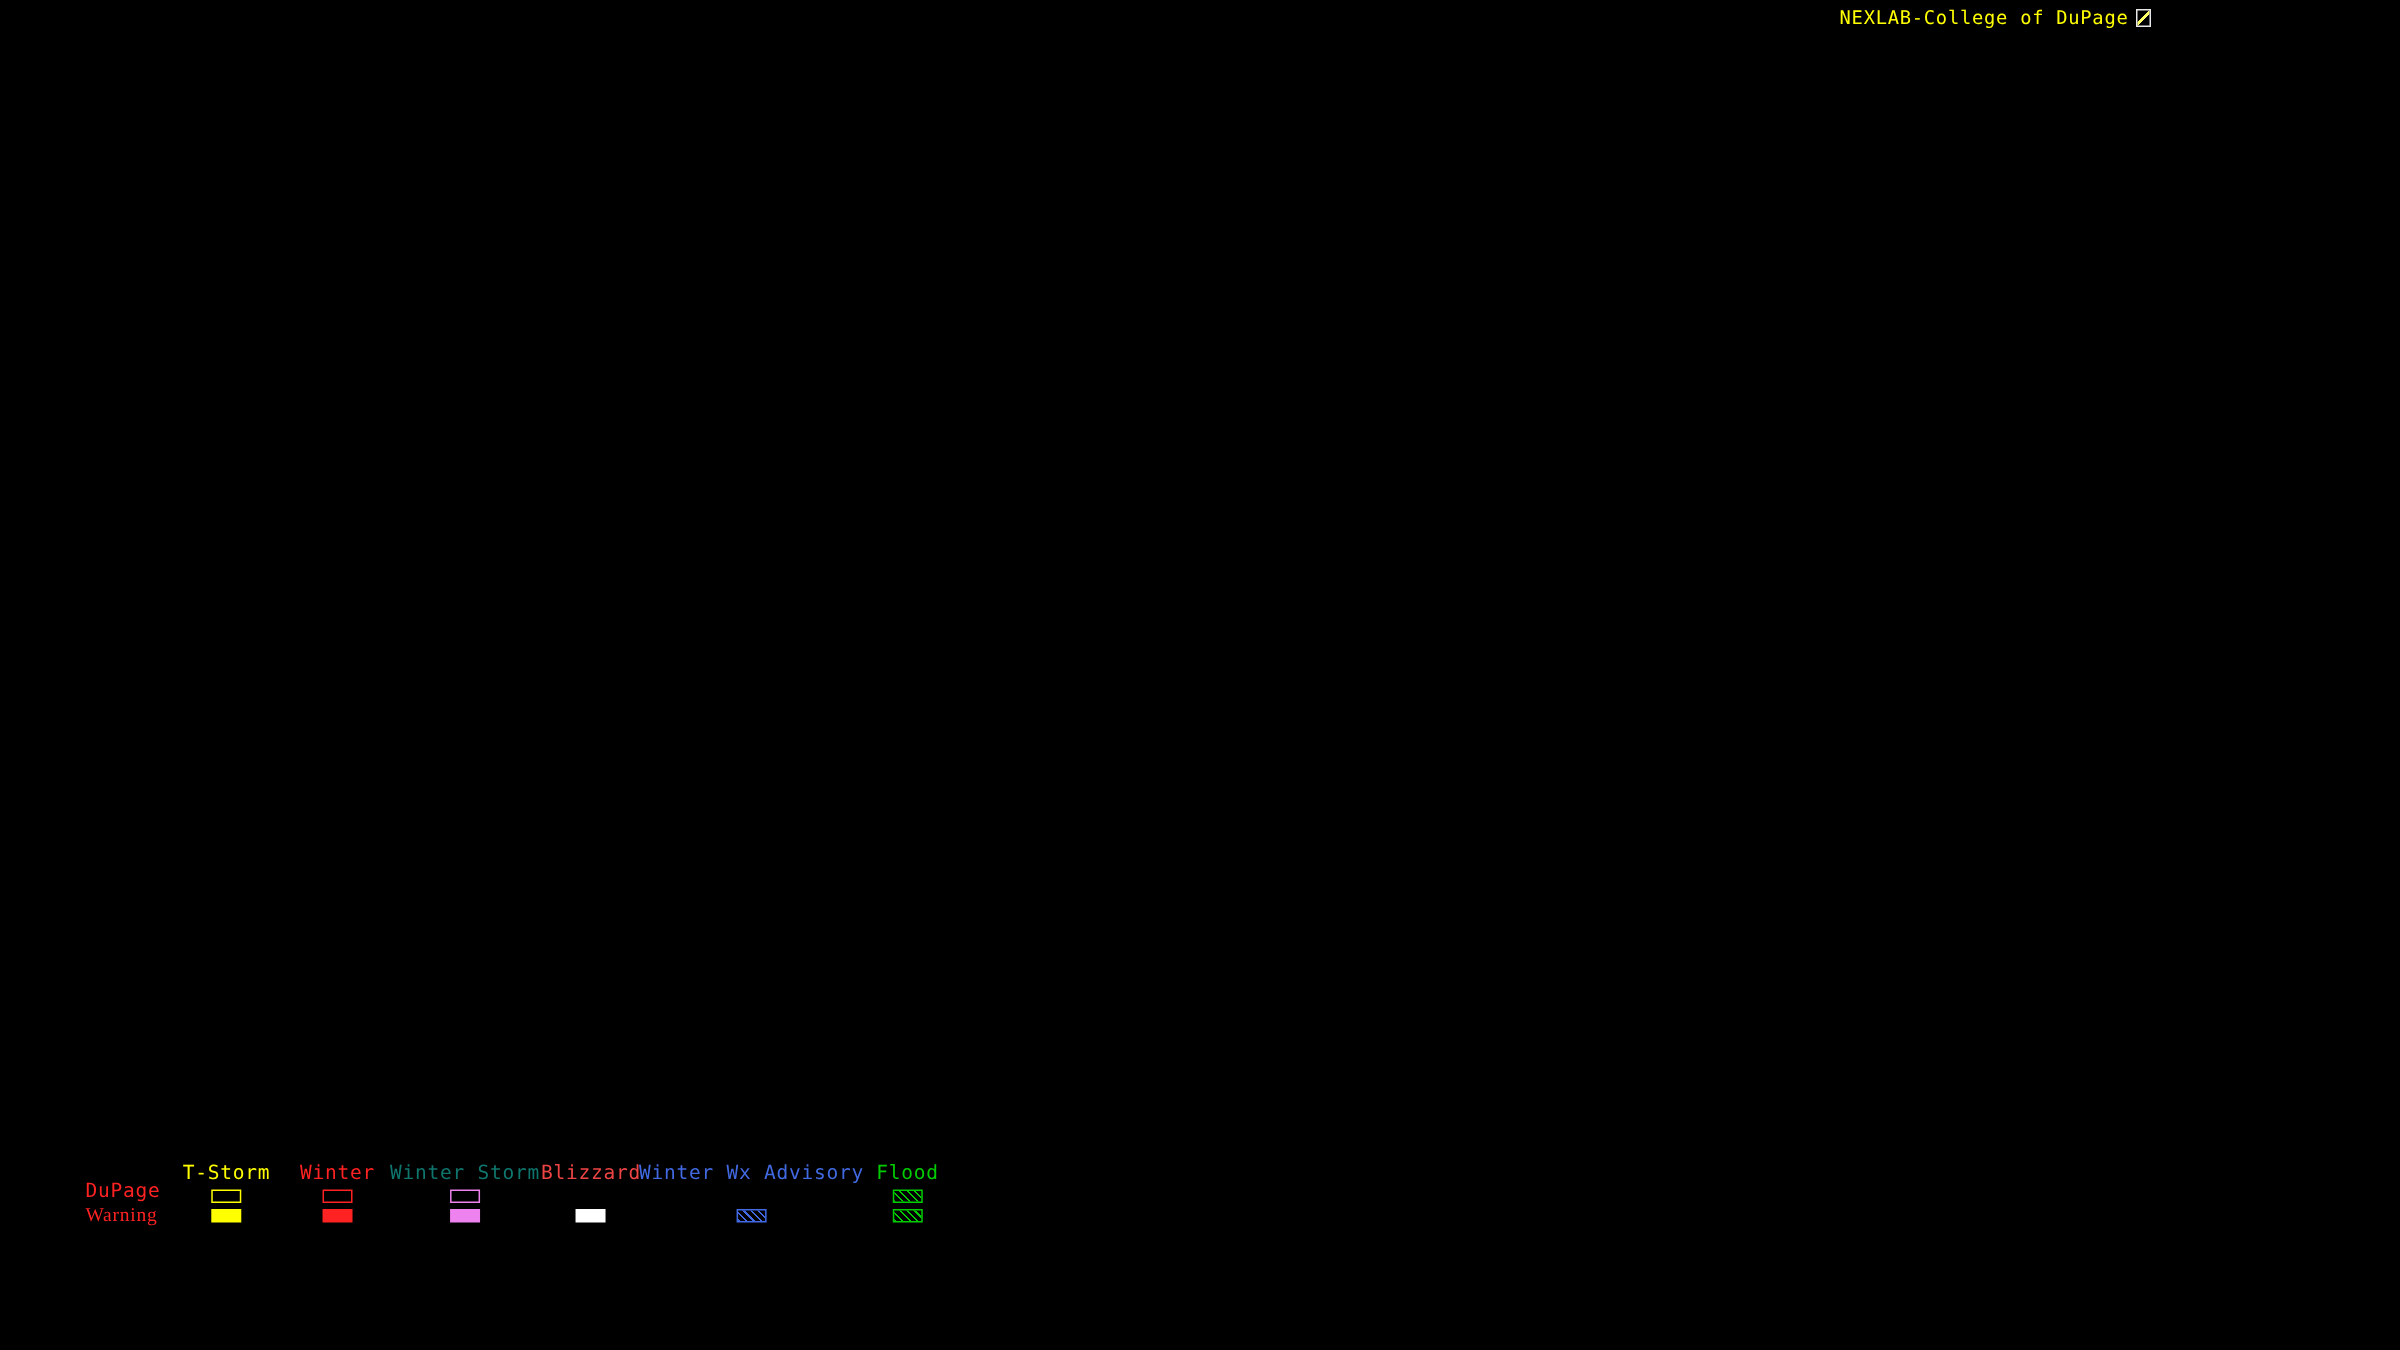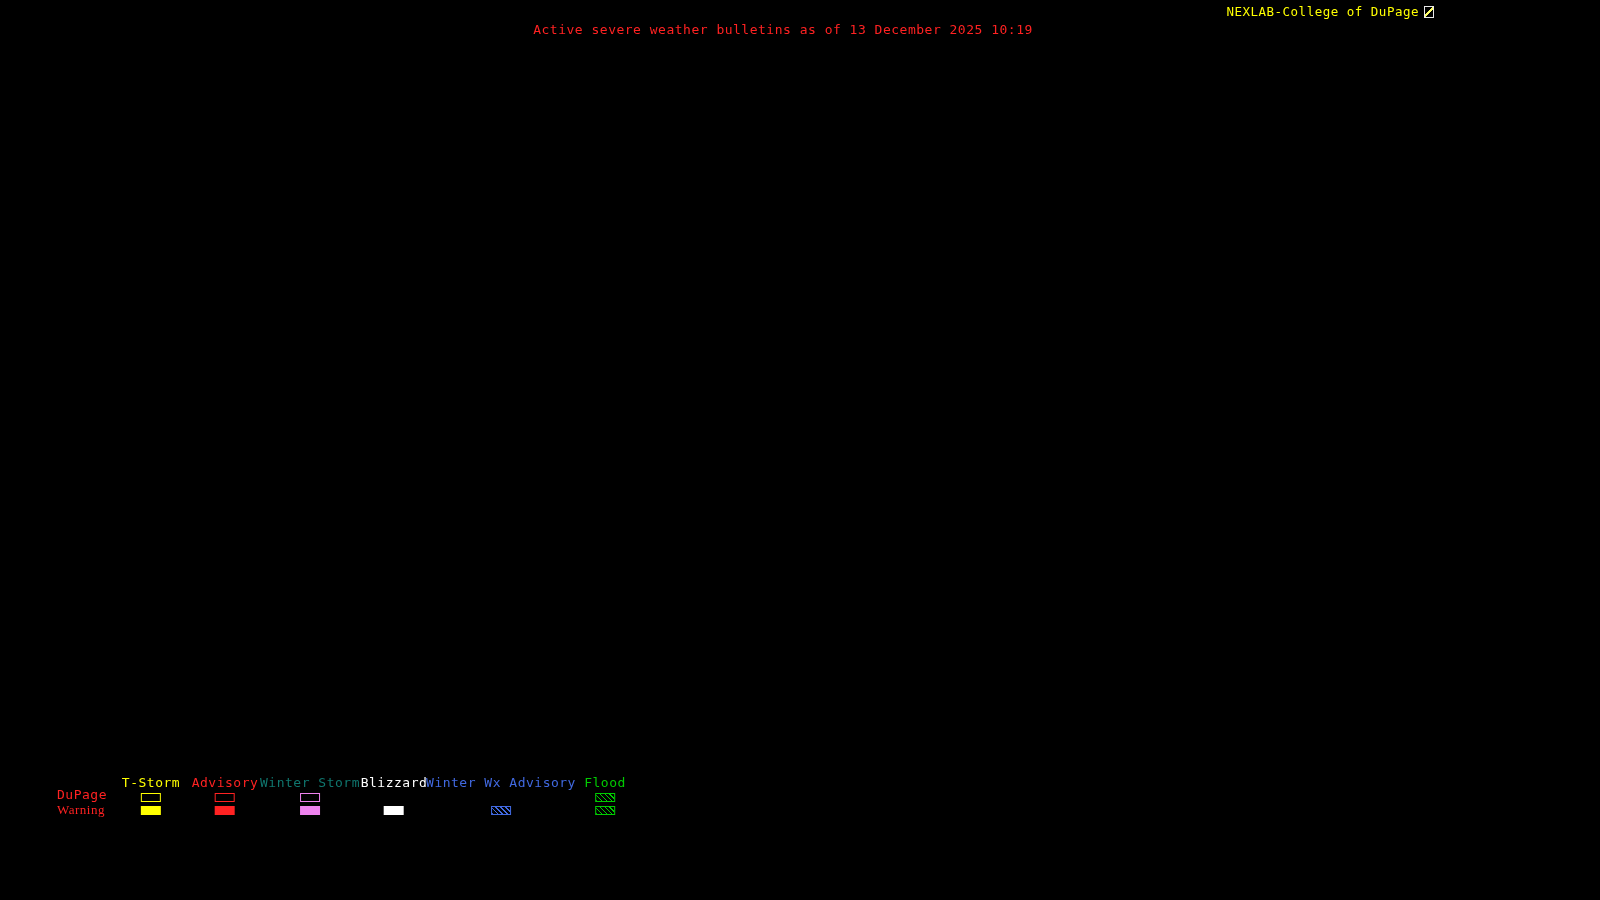--- a/index.html
+++ b/index.html
@@ -33,45 +33,44 @@
 </head>
 <body>
 
 <div class="canvas">
 
   <div class="brand">
     <span style="color: rgb(255, 255, 0);">NEXLAB-College of DuPage</span>
     <span class="brand-logo"></span>
   </div>
 
-  <div class="map-title" style="color: rgb(255, 34, 34);">Active severe weather bulletins as of 13 December 2025 10:19</div>
 
   <div class="row-label watch" style="color: rgb(255, 34, 34);">DuPage</div>
   <div class="row-label warning" style="color: rgb(255, 34, 34); font-family: Liberation Serif, serif;">Warning</div>
 
   <div class="legend-col col-0">
     <div class="hdr" style="color: rgb(255, 255, 0); text-align: right;">T-Storm</div>
     <div class="swatch watch" style="border: 1px solid rgb(255, 255, 0);"></div>
     <div class="swatch warning" style="background: rgb(255, 255, 0);"></div>
   </div>
 
   <div class="legend-col col-1">
-    <div class="hdr" style="color: rgb(255, 34, 34);">Advisory</div>
+    <div class="hdr" style="color: rgb(255, 34, 34);">Winter</div>
     <div class="swatch watch" style="border: 1px solid rgb(255, 34, 34);"></div>
     <div class="swatch warning" style="background: rgb(255, 34, 34);"></div>
   </div>
 
   <div class="legend-col col-2">
     <div class="hdr" style="color: #0f766e;">Winter Storm</div>
     <div class="swatch watch" style="border: 1px solid rgb(238, 130, 238);"></div>
     <div class="swatch warning" style="background: rgb(238, 130, 238);"></div>
   </div>
 
   <div class="legend-col col-3">
-    <div class="hdr" style="color: #ffffff;">Blizzard</div>
+    <div class="hdr" style="color: #ef4444;">Blizzard</div>
     <div class="swatch watch" style="visibility: hidden;"></div>
     <div class="swatch warning" style="background: rgb(255, 255, 255);"></div>
   </div>
 
   <div class="legend-col col-4">
     <div class="hdr" style="color: rgb(65, 105, 225);">Winter Wx Advisory</div>
     <div class="swatch watch" style="visibility: hidden;"></div>
     <div class="swatch warning" style="border: 1px solid rgb(65, 105, 225); background: repeating-linear-gradient(45deg, rgb(65, 105, 225) 0px, rgb(65, 105, 225) 1px, transparent 1px, transparent 3.5px);"></div>
   </div>
 

